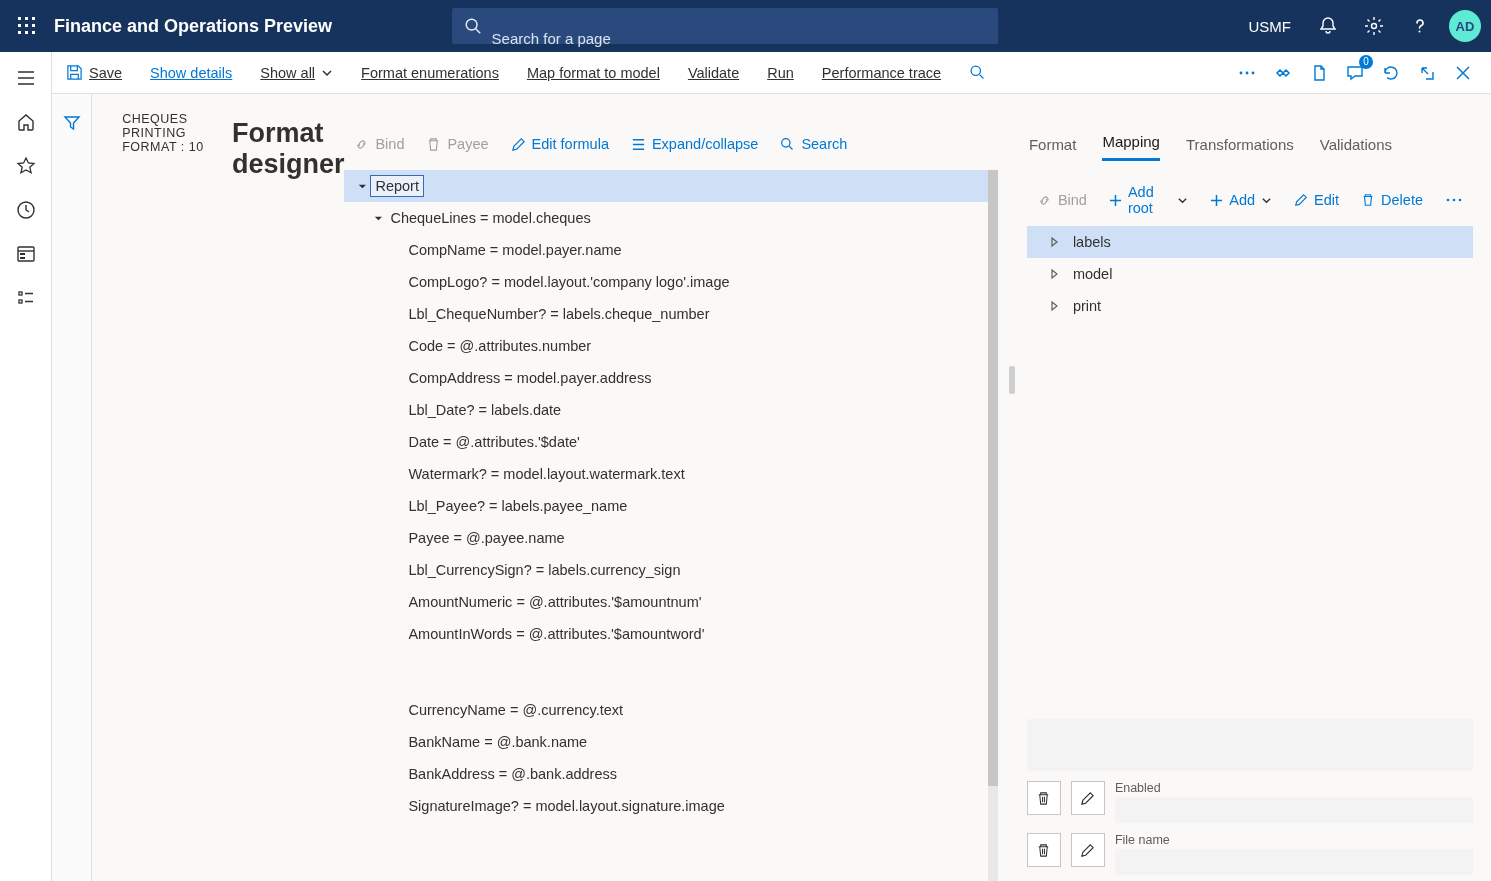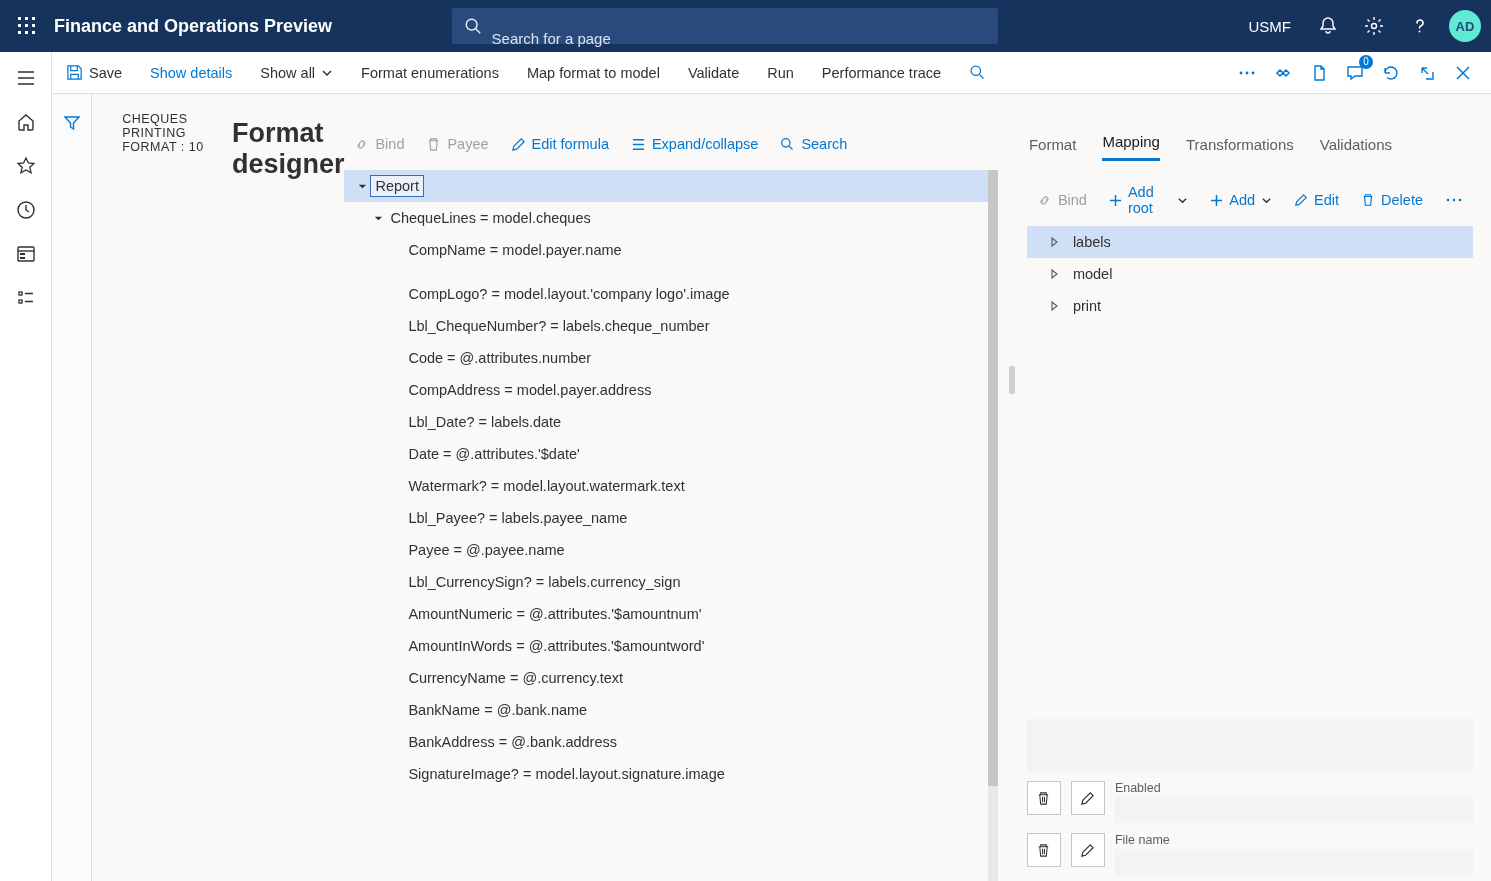--- a/index.html
+++ b/index.html
@@ -18,21 +18,21 @@
   .topbar .title { font-size:18px; font-weight:600; margin-left:6px; flex:0 0 auto; }
   .topbar .search { margin-left:auto; margin-right:auto; display:flex; align-items:center; background:#2a4a7d; height:36px; width:546px; border-radius:2px; padding:0 12px; color:#cfd8e6;}
   .topbar .search svg { flex:0 0 auto; }
   .topbar .search .ph { margin-left:10px; font-size:15px; color:#dbe3ef;margin-top:24px; }
   .topbar .right { margin-left:auto; display:flex; align-items:center; gap:4px; }
   .topbar .right .txt { font-size:15px; padding:0 12px; }
   .topbar .iconbtn { width:42px; height:42px; display:flex; align-items:center; justify-content:center; cursor:pointer; }
   .avatar { width:32px; height:32px; border-radius:50%; background:#5eead4; color:#2a4a7d; font-weight:600; display:flex; align-items:center; justify-content:center; font-size:13px; margin-left:4px;}
   
   .actionbar { display:flex; align-items:center; height:42px; border-bottom:1px solid var(--border); padding:0 10px 0 0; margin-left:52px; }
-  .actionbar .btn { display:flex; align-items:center; gap:6px; padding:0 14px; height:100%; font-size:14.5px; cursor:pointer; color:#323130;}
+  .actionbar .btn { display:flex; align-items:center; gap:6px; padding:0 14px; height:100%; font-size:14.5px; cursor:pointer; color:#323130;text-decoration:underline;}
   .actionbar .btn.blue { color:var(--blue); }
   .actionbar .btn svg { flex:0 0 auto; }
   .actionbar .divider { flex:1 1 auto; }
   .actionbar .ricon { width:36px; height:36px; display:flex; align-items:center; justify-content:center; cursor:pointer; color:#323130;}
   .badge { position:relative; }
   .badge .dot { position:absolute; top:0px; right:0px; background:var(--blue); color:#fff; font-size:10px; border-radius:8px; min-width:14px; height:14px; display:flex; align-items:center; justify-content:center; padding:0 2px;}
   
   .leftrail { position:absolute; left:0; top:52px; bottom:0; width:52px; border-right:1px solid var(--border); background:#fff; display:flex; flex-direction:column; align-items:center; padding-top:6px; gap:4px;}
   .leftrail .rbtn { width:40px; height:40px; display:flex; align-items:center; justify-content:center; cursor:pointer; color:#323130;}
   
@@ -313,21 +313,21 @@
                 <span class="chev">
                   <svg width="11" height="11" viewBox="0 0 12 12">
                     <path d="M3 4l4 4 4-4z" fill="#323130"></path>
                   </svg>
                 </span>
                 <span class="label">ChequeLines = model.cheques</span>
               </div>
               <div class="treerow" style="padding-left:60px;">
                 <span class="label">CompName = model.payer.name</span>
               </div>
-              <div class="treerow" style="padding-left:60px;margin-top:12px;">
+              <div class="treerow" style="padding-left:60px;">
                 <span class="label">CompLogo? = model.layout.'company logo'.image</span>
               </div>
               <div class="treerow" style="padding-left:60px;">
                 <span class="label">Lbl_ChequeNumber? = labels.cheque_number</span>
               </div>
               <div class="treerow" style="padding-left:60px;">
                 <span class="label">Code = @.attributes.number</span>
               </div>
               <div class="treerow" style="padding-left:60px;">
                 <span class="label">CompAddress = model.payer.address</span>
@@ -349,21 +349,21 @@
               </div>
               <div class="treerow" style="padding-left:60px;">
                 <span class="label">Lbl_CurrencySign? = labels.currency_sign</span>
               </div>
               <div class="treerow" style="padding-left:60px;">
                 <span class="label">AmountNumeric = @.attributes.'$amountnum'</span>
               </div>
               <div class="treerow" style="padding-left:60px;">
                 <span class="label">AmountInWords = @.attributes.'$amountword'</span>
               </div>
-              <div class="treerow" style="padding-left:60px;">
+              <div class="treerow" style="padding-left:60px;margin-top:44px;">
                 <span class="label">CurrencyName = @.currency.text</span>
               </div>
               <div class="treerow" style="padding-left:60px;">
                 <span class="label">BankName = @.bank.name</span>
               </div>
               <div class="treerow" style="padding-left:60px;">
                 <span class="label">BankAddress = @.bank.address</span>
               </div>
               <div class="treerow" style="padding-left:60px;">
                 <span class="label">SignatureImage? = model.layout.signature.image</span>

